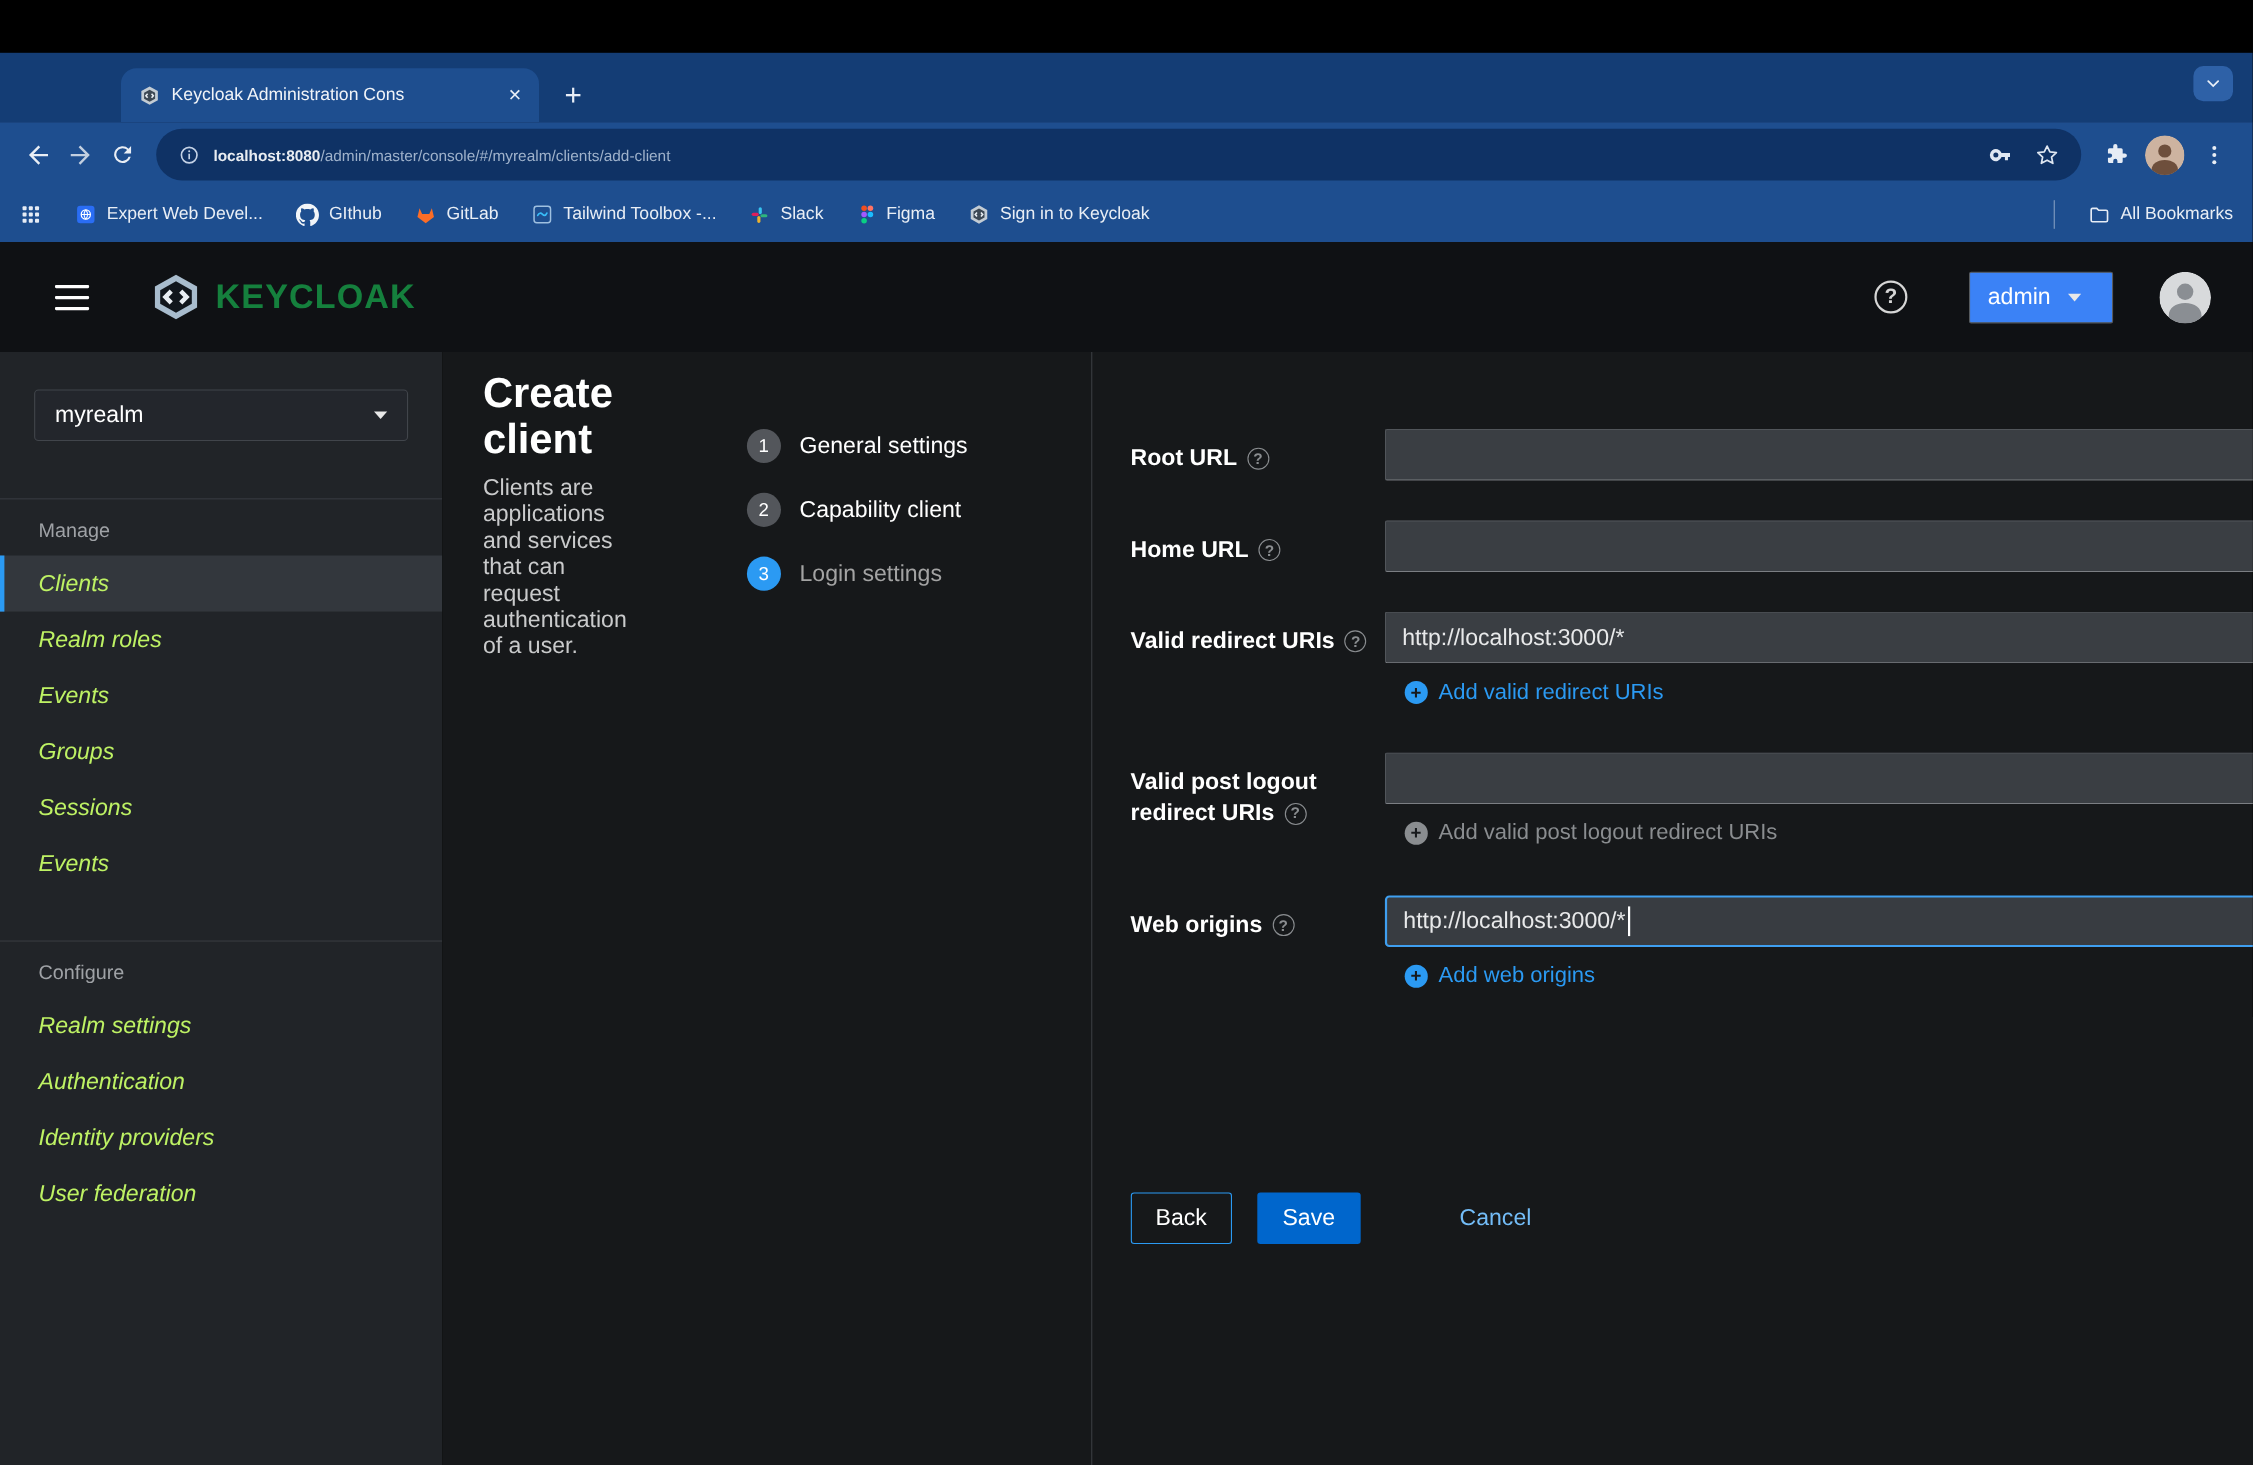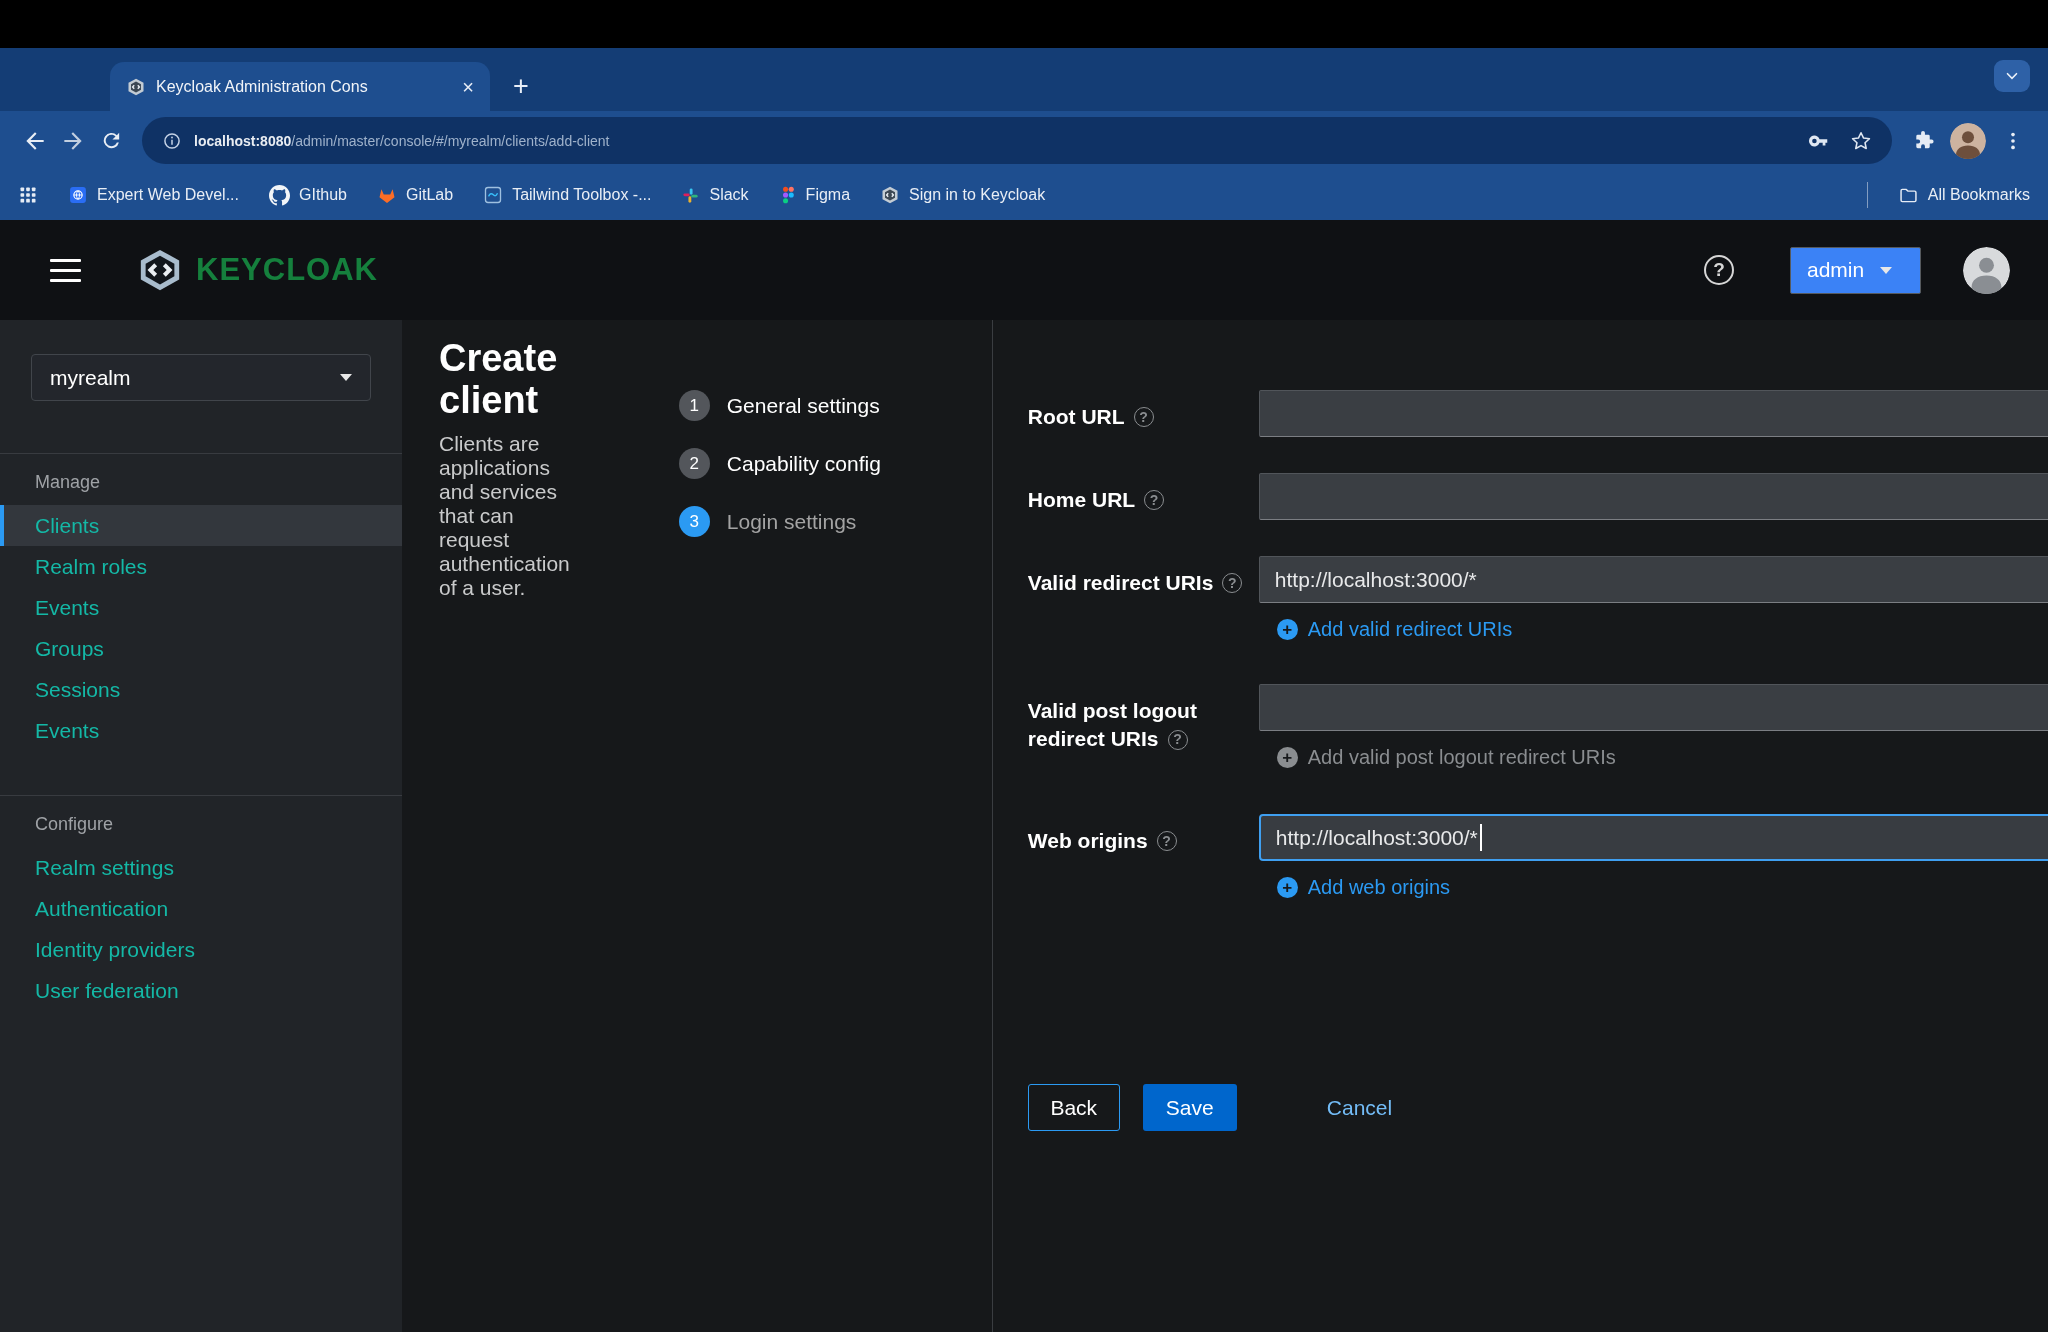--- a/index.html
+++ b/index.html
@@ -59,21 +59,21 @@
 
   
   .app { flex:1; display:flex; min-height:0; }
   .sidebar { width:402px; background:#212428; display:flex; flex-direction:column; }
   .realm-select { margin:34px 31px 0 31px; height:47px; background:#23262c; border:1px solid #41454b;
                   border-radius:4px; display:flex; align-items:center; padding:0 18px; color:#fff; font-size:21px; }
   .realm-select .caret-down { margin-left:auto; }
   .nav-section { margin-top:52px; border-top:1px solid #383b40; padding-top:18px; }
   .nav-section.second { margin-top:44px; }
   .section-label { color:#9fa2a6; font-size:18px; margin:0 0 12px 35px; }
-  .nav-item { height:41px; display:flex; align-items:center; padding-left:35px; color:#14b8a6; font-size:21px; }
+  .nav-item { height:51px; display:flex; align-items:center; padding-left:35px; color:#bef264; font-size:21px;font-style:italic; }
   .nav-item.active { background:#33373d; border-left:4px solid #2b9af3; padding-left:31px; }
 
   .main { flex:1; background:#16181a; display:flex; flex-direction:row; min-width:0; }
   .page-header { padding:18px 40px 0 37px; }
   .page-title { color:#fff; font-size:38px; font-weight:600; line-height:1.1; }
   .page-sub { color:#c9cacb; font-size:21px; margin-top:10px; }
   .page-header-divider { border-bottom:1px solid #2e3236; margin-top:24px; }
 
   .wizard { flex:1; display:flex; min-height:0; }
   .stepper { width:382px; padding:70px 0 0 69px; }
@@ -350,21 +350,21 @@
 
       <div class="wizard">
 
         <div class="stepper">
           <div class="step">
             <span class="step-circle">1</span>
             <span class="step-label">General settings</span>
           </div>
           <div class="step">
             <span class="step-circle">2</span>
-            <span class="step-label">Capability config</span>
+            <span class="step-label">Capability client</span>
           </div>
           <div class="step active">
             <span class="step-circle">3</span>
             <span class="step-label">Login settings</span>
           </div>
         </div>
         <div class="wizard-divider"></div>
 
         <div class="form-col">
 

